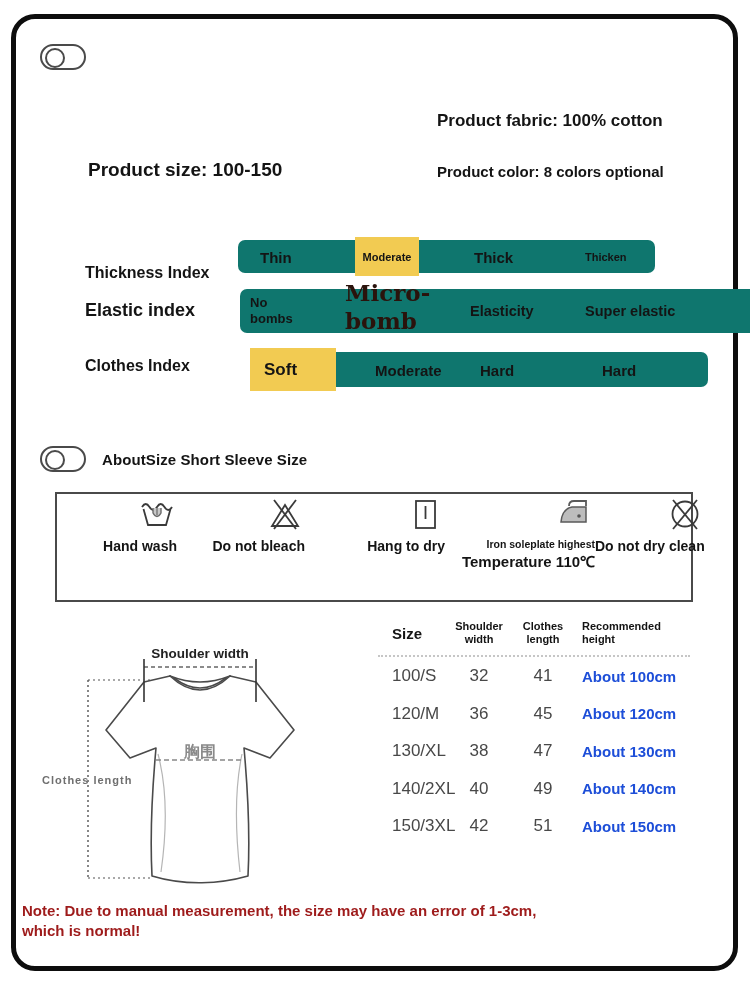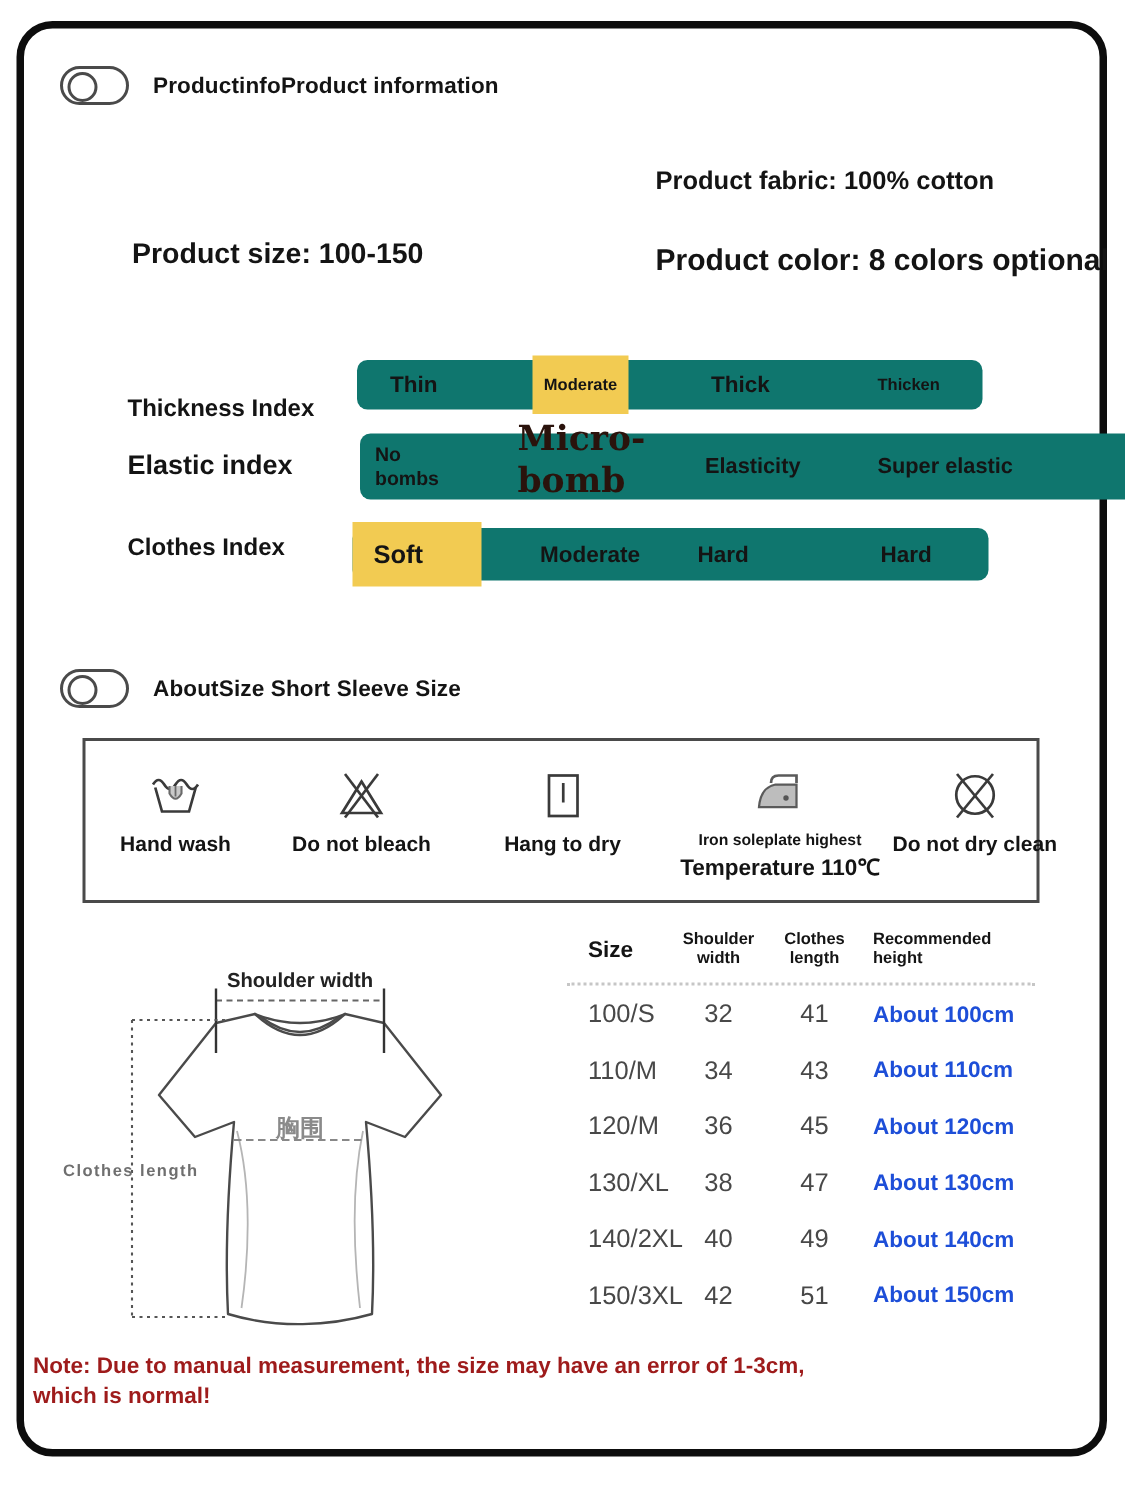--- a/index.html
+++ b/index.html
@@ -17,53 +17,53 @@
   .pill { width:46px; height:26px; border:2px solid #4a4a4a; border-radius:15px; position:relative; background:#fff; box-sizing:border-box; }
   .pill::after { content:""; position:absolute; left:3px; top:2px; width:16px; height:16px;
                  border:2px solid #4a4a4a; border-radius:50%; background:#fff; }
   .sec-title { font-weight:bold; font-size:15px; letter-spacing:.1px; }
 
   .abs { position:absolute; }
 
   .f-name   { left:88px;  top:105px; width:308px; font-size:15px; font-weight:bold; line-height:1.3; }
   .f-fabric { left:437px; top:111px; font-size:17px; font-weight:bold; }
   .f-size   { left:88px;  top:159px; font-size:19px; font-weight:bold; }
-  .f-color  { left:437px; top:163px; font-size:20px; font-weight:bold; }
+  .f-color  { left:437px; top:163px; font-size:15px; font-weight:bold; }
 
   
   .idx-label { position:absolute; left:85px; font-weight:bold; }
   .lbl-thick { top:246px; font-size:16px;margin-top:18px; }
   .lbl-elast { top:300px; font-size:18px; }
   .lbl-soft  { top:357px; font-size:16px; }
 
   .bar { position:absolute; background:#0f766e; border-radius:7px; }
   .bar-thick { left:238px; top:240px; width:417px; height:33px; }
   .bar-elast { left:240px; top:289px; width:522px; height:44px; }
-  .bar-soft  { left:235px; top:352px; width:424px; height:35px; }
+  .bar-soft  { left:250px; top:352px; width:458px; height:35px; }
   .bar span, .bar div { position:absolute; }
 
   .opt { font-weight:bold; white-space:nowrap; }
   .v-c { top:50%; transform:translateY(-50%); }
 
   .yl-moderate { left:117px; top:-3px; width:64px; height:39px; background:#f2cb52;
                  display:flex; align-items:center; justify-content:center;
                  font-size:11px; font-weight:bold; }
   .yl-soft { left:0px; top:-4px; width:86px; height:43px; background:#f2cb52;
              display:flex; align-items:center; font-size:17px; font-weight:bold;
              padding-left:14px; box-sizing:border-box; }
 
   .no-bombs { left:10px; top:6px; width:58px; font-size:13px; font-weight:bold; line-height:1.2; white-space:normal; }
   .micro-bomb { left:105px; top:-10px; width:92px; font-family:"DejaVu Serif", serif;
                 font-weight:bold; font-size:23px; line-height:28px; color:#2a130c; white-space:normal; z-index:2; }
 
   
   .care-box { position:absolute; left:55px; top:492px; width:638px; height:110px;
               border:2px solid #4a4a4a; box-sizing:border-box; display:grid;
               grid-template-columns:120px 128px 140px 150px 1fr; }
-  .care-item { display:flex; flex-direction:column; align-items:center; padding-top:16px; }
+  .care-item { display:flex; flex-direction:column; align-items:flex-end; }
   .care-item .cicon { height:40px; display:flex; align-items:center; }
   .care-label { margin-top:4px; font-size:14px; font-weight:bold; white-space:nowrap; }
   .care-label-sm { margin-top:8px; font-size:10.5px; font-weight:bold; white-space:nowrap; }
   .care-label-lg { margin-top:1px; font-size:15px; font-weight:bold; white-space:nowrap; }
 
   
   .diagram { position:absolute; left:40px; top:642px; width:330px; height:258px; }
 
   
   .sizetable { position:absolute; left:378px; top:620px; width:312px; }
@@ -84,21 +84,20 @@
   svg { display:block; }
 </style>
 </head>
 <body>
 
 <div class="canvas">
   <div class="frame"></div>
 
   <div class="sec-header hdr1">
     <span class="pill"></span>
-    <span class="sec-title">ProductinfoProduct information</span>
   </div>
 
   <div class="abs f-fabric">Product fabric: 100% cotton</div>
   <div class="abs f-size">Product size: 100-150</div>
   <div class="abs f-color">Product color: 8 colors optional</div>
 
   <div class="idx-label lbl-thick">Thickness Index</div>
   <div class="bar bar-thick">
     <span class="opt v-c" style="left:22px; font-size:15px;">Thin</span>
     <div class="yl-moderate">Moderate</div>
@@ -218,26 +217,20 @@
       <span class="h-sm">Clothes length</span>
       <span class="h-sm left">Recommended height</span>
     </div>
     <div class="st-row">
       <span class="c-size">100/S</span>
       <span class="c-num">32</span>
       <span class="c-num">41</span>
       <span class="c-h">About 100cm</span>
     </div>
     <div class="st-row">
-      <span class="c-size">110/M</span>
-      <span class="c-num">34</span>
-      <span class="c-num">43</span>
-      <span class="c-h">About 110cm</span>
-    </div>
-    <div class="st-row">
       <span class="c-size">120/M</span>
       <span class="c-num">36</span>
       <span class="c-num">45</span>
       <span class="c-h">About 120cm</span>
     </div>
     <div class="st-row">
       <span class="c-size">130/XL</span>
       <span class="c-num">38</span>
       <span class="c-num">47</span>
       <span class="c-h">About 130cm</span>

